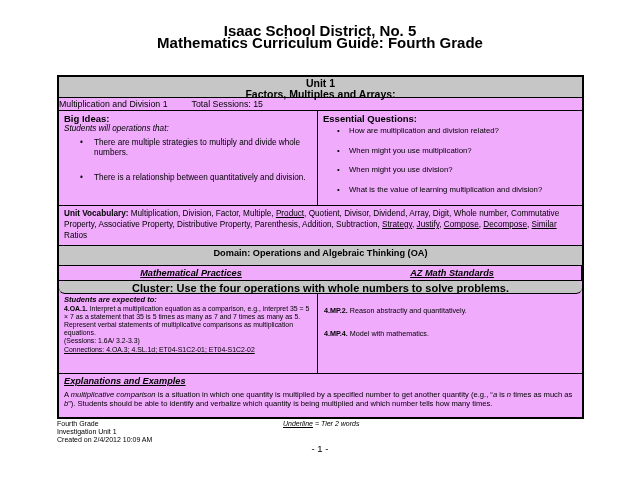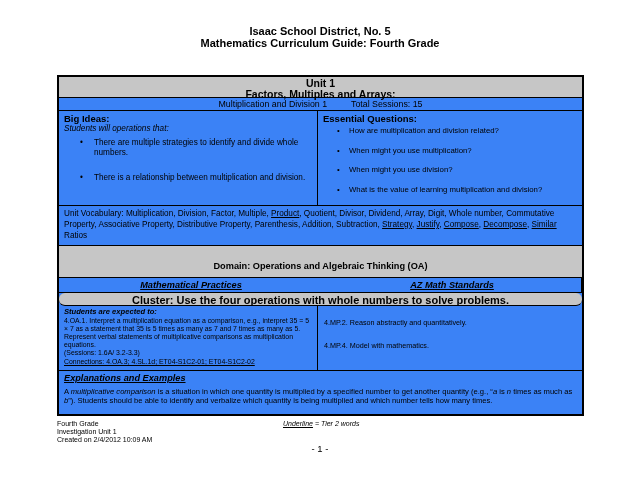--- a/index.html
+++ b/index.html
@@ -6,67 +6,67 @@
   html,body { width:640px; height:495px; }
   body {
     background:#ffffff;
     font-family:"Liberation Sans", sans-serif;
     color:#000;
     position:relative;
     overflow:hidden;
   }
   .u { text-decoration:underline; }
   .i { font-style:italic; }
-  .b { font-weight:normal; }
+  .b { font-weight:bold; }
 
   .page-header { position:absolute; top:25px; left:0; width:640px; text-align:center;
-    font-weight:bold; font-size:11px; line-height:12px; }
+    font-weight:bold; font-size:15px; line-height:12px; }
 
   .tbl { position:absolute; left:57px; top:75px; width:527px;
-    border:2px solid #000; background:#3b82f6; }
+    border:2px solid #000; background:#f0abfc; }
 
   .row { border-bottom:1px solid #000; }
 
   .unit-header { height:21px; background:#c6c6c6; text-align:center;
     font-weight:bold; font-size:10.5px; line-height:11px; padding-top:1px; }
 
-  .subtitle-row { height:13px; display:flex; justify-content:center; align-items:center;
+  .subtitle-row { height:13px; display:flex; align-items:center;
     font-size:8.8px; gap:24px; }
 
   .two-col { display:flex; }
   .ideas-row { height:95px; }
   .cell-left { width:259px; border-right:1px solid #000; padding:2px 5px; }
   .cell-right { flex:1; padding:2px 5px; }
 
   .bi-heading { font-weight:bold; font-size:9.5px; }
   .bi-intro { font-style:italic; font-size:8.2px; }
   .bullet-item { display:flex; font-size:8.2px; line-height:9.5px; }
   .bi-item { margin:5px 0 0 16px; }
   .bi-item + .bi-item { margin-top:16px; }
   .dot { width:14px; flex:none; }
   .eq-heading { font-weight:bold; font-size:9.5px; }
   .eq-item { margin:2px 0 0 14px; font-size:7.8px; }
   .eq-item + .eq-item { margin-top:10px; }
   .eq-item .dot { width:12px; }
 
   .vocab-row { height:40px; padding:2px 5px; font-size:8.2px; line-height:11px; }
 
-  .domain-row { height:32px; background:#c6c6c6; text-align:center;
-    font-weight:bold; font-size:9.2px; padding-top:15px; }
+  .domain-row { height:20px; background:#c6c6c6; text-align:center;
+    font-weight:bold; font-size:9.2px; padding-top:2px; }
 
   .colhead-row { height:15px; }
   .colhead-row .hcell { display:flex; justify-content:center; align-items:center;
     font-weight:bold; font-style:italic; text-decoration:underline; font-size:9.2px; }
   .colhead-left { width:259px; border-right:1px solid #000; }
   .colhead-right { flex:1; }
 
   .cluster-row { height:13px; background:#c6c6c6; text-align:center;
     font-weight:bold; font-size:11px; padding-top:1px;border-radius:6px; }
 
-  .standards-row { height:65px; }
+  .standards-row { height:80px; }
   .std-intro { font-weight:bold; font-style:italic; font-size:7.6px; line-height:8.6px; }
   .std-text { font-size:6.9px; line-height:8.2px; }
   .std-meta { font-size:6.9px; line-height:8.2px; }
   .practices-cell { padding:13px 4px 0 6px !important; }
   .mp-item { font-size:7.2px; line-height:8.4px; }
   .mp-item + .mp-item { margin-top:15px; }
 
   .expl-row { border-bottom:none; min-height:37px; padding:2px 3px 8px 5px; }
   .expl-heading { font-weight:bold; font-style:italic; text-decoration:underline; font-size:9.2px; }
   .expl-body { font-size:7.6px; line-height:9.4px; margin-top:4px; }
@@ -94,25 +94,25 @@
     <span>Multiplication and Division 1</span>
     <span>Total Sessions: 15</span>
   </div>
 
   <div class="row two-col ideas-row">
     <div class="cell-left">
       <div class="bi-heading">Big Ideas:</div>
       <div class="bi-intro">Students will operations that:</div>
       <div class="bullet-item bi-item">
         <span class="dot">•</span>
-        <span>There are multiple strategies to identify and divide whole numbers.</span>
+        <span>There are multiple strategies to multiply and divide whole numbers.</span>
       </div>
       <div class="bullet-item bi-item">
         <span class="dot">•</span>
-        <span>There is a relationship between multiplication and division.</span>
+        <span>There is a relationship between quantitatively and division.</span>
       </div>
     </div>
     <div class="cell-right">
       <div class="eq-heading">Essential Questions:</div>
       <div class="bullet-item eq-item">
         <span class="dot">•</span>
         <span>How are multiplication and division related?</span>
       </div>
       <div class="bullet-item eq-item">
         <span class="dot">•</span>

